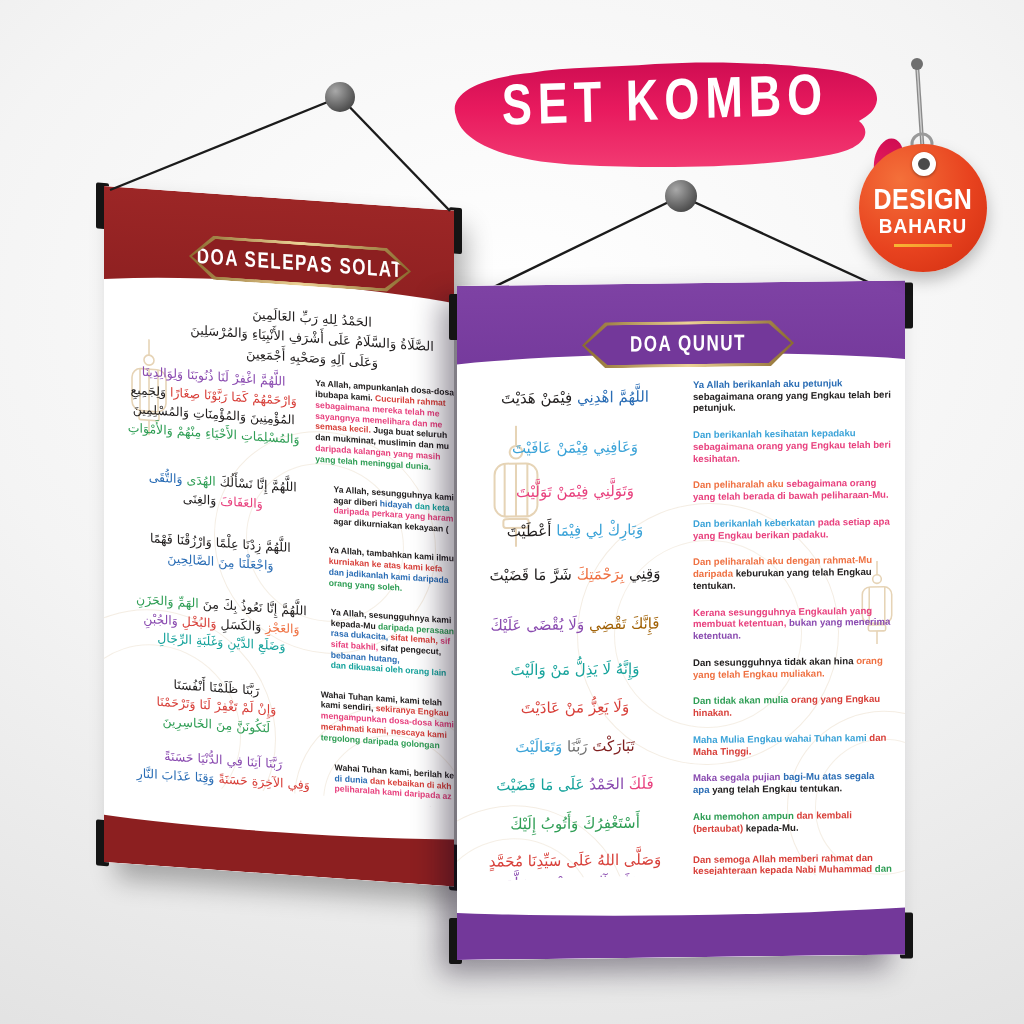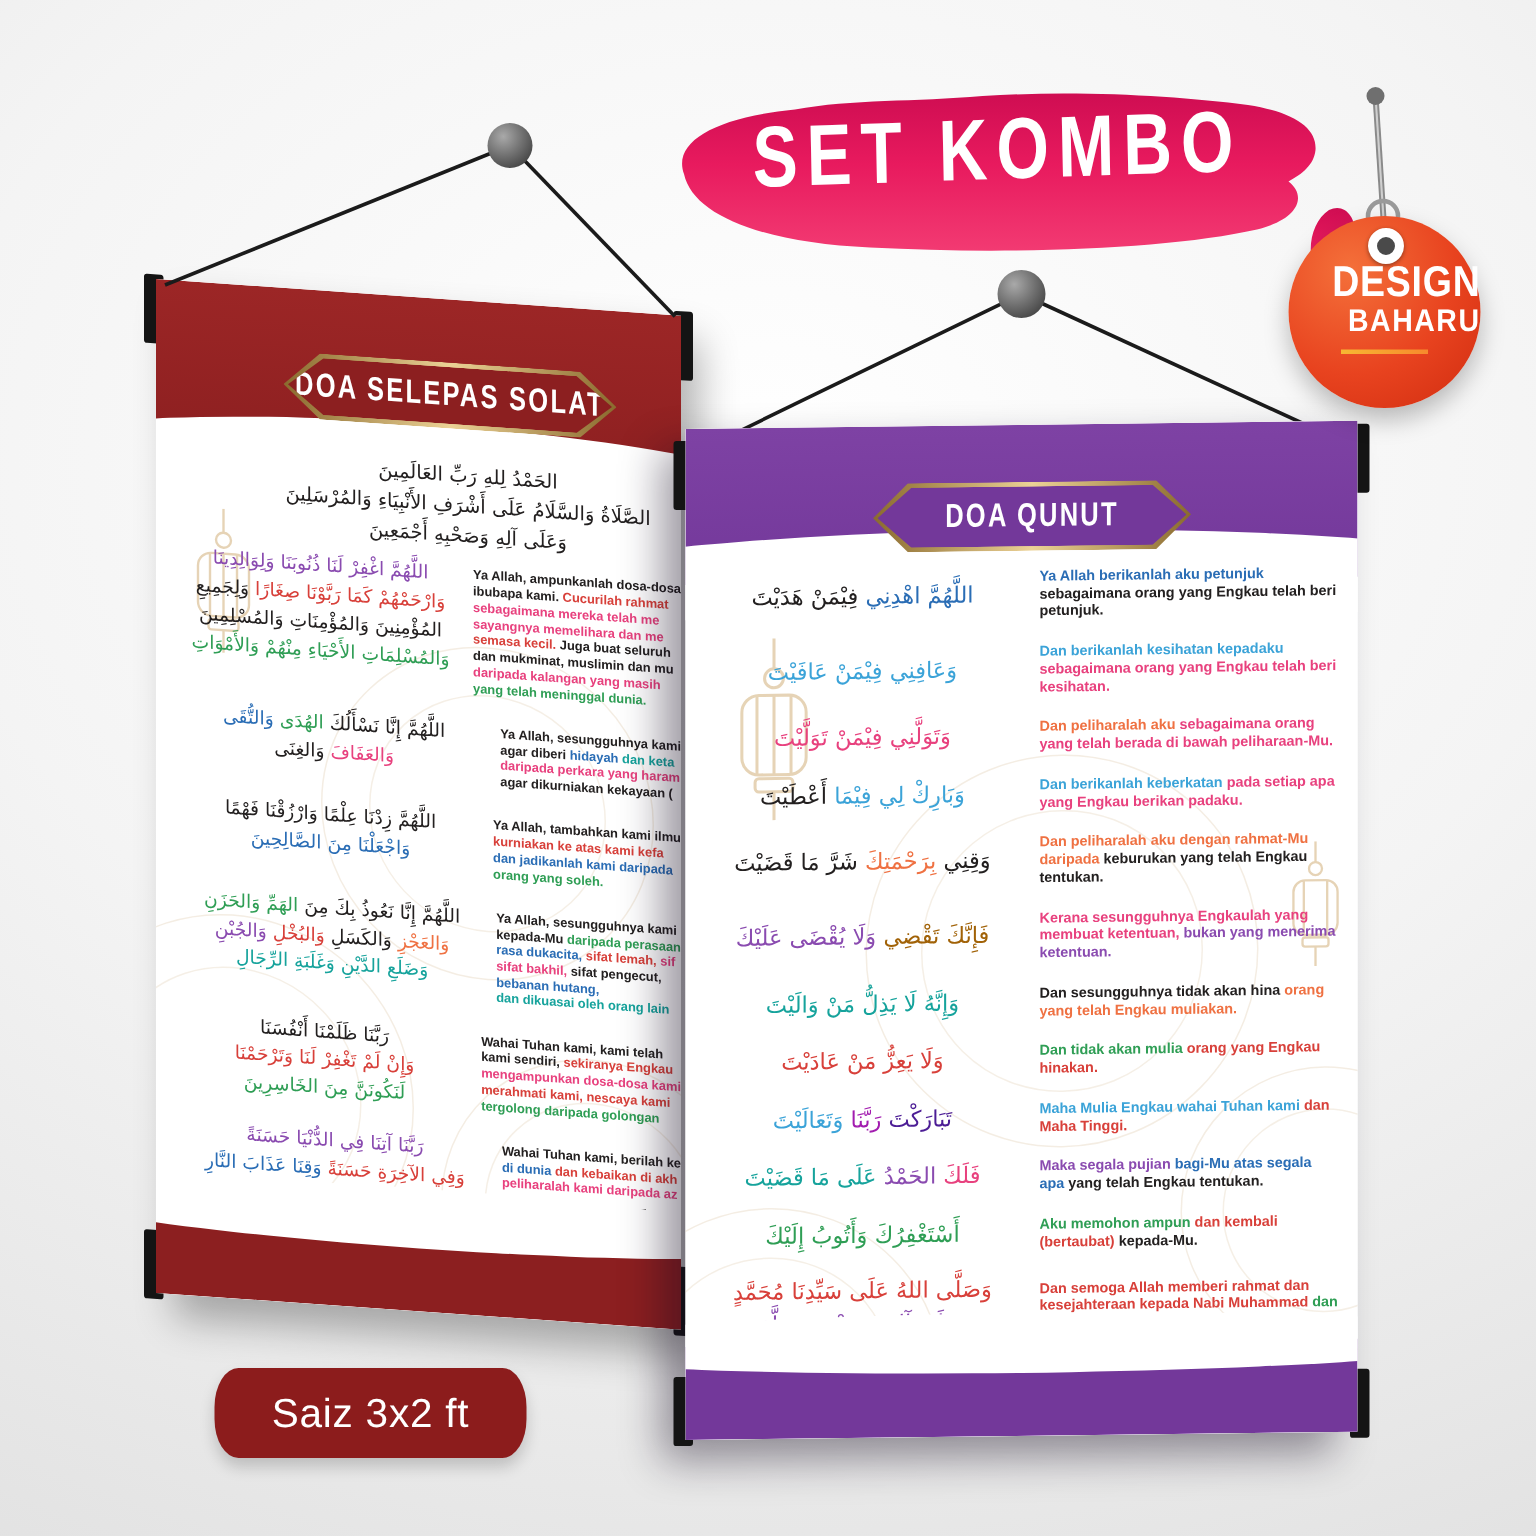--- a/index.html
+++ b/index.html
@@ -78,21 +78,21 @@
   .ribbon-text{position:absolute;left:10px;top:22px;width:430px;text-align:center;color:#fff;
     font-weight:700;font-size:45px;letter-spacing:6px;transform:scaleY(1.28) rotate(-1.5deg);}
 
   
   .tagbadge{position:absolute;left:855px;top:56px;width:140px;height:218px;z-index:6;}
   .tag-circle{position:absolute;left:4px;top:88px;width:128px;height:128px;border-radius:50%;
     background:radial-gradient(circle at 32% 28%, #f4703a 0%, #e8431f 55%, #d02c10 100%);
     box-shadow:0 8px 16px rgba(0,0,0,.25);}
   .tag-eyelet{position:absolute;left:57px;top:96px;width:12px;height:12px;border:6px solid #fff;
     border-radius:50%;background:#4a4a4a;box-shadow:0 1px 3px rgba(0,0,0,.4);}
-  .tag-txt{position:absolute;left:4px;top:118px;width:128px;text-align:right;color:#fff;}
+  .tag-txt{position:absolute;left:4px;top:129px;width:128px;text-align:center;color:#fff;}
   .tag-l1{font-size:25px;font-weight:700;letter-spacing:.5px;transform:scaleY(1.15);}
   .tag-l2{font-size:19px;font-weight:700;letter-spacing:1px;margin-top:1px;transform:scaleY(1.1);}
   .tag-line{width:58px;height:3px;margin:7px auto 0;background:linear-gradient(90deg,#f7b733,#f7892d);}
 
   
   .pill{position:absolute;left:143px;top:912px;width:208px;height:60px;background:#8c1c1c;
     border-radius:16px/26px;display:flex;align-items:center;justify-content:center;z-index:4;
     color:#fff;font-size:27px;letter-spacing:.5px;box-shadow:0 6px 10px rgba(0,0,0,.18);}
 </style>
 </head>
@@ -346,21 +346,21 @@
 
   <div class="row">
     <div class="row-ar arabic">
               <div class="tline nw"><span style="color: rgb(216, 64, 58);">وَلَا يَعِزُّ مَنْ عَادَيْتَ</span></div>
             </div>
     <div class="row-tr"><span style="color: rgb(47, 158, 85);">Dan tidak akan mulia </span><span style="color: rgb(216, 64, 58);">orang yang Engkau hinakan.</span></div>
   </div>
 
   <div class="row">
     <div class="row-ar arabic">
-              <div class="tline nw"><span style="color: #4c1d95;">تَبَارَكْتَ </span><span style="color: #a21caf;">رَبَّنَا </span><span style="color: rgb(59, 163, 216);">وَتَعَالَيْتَ</span></div>
+              <div class="tline nw"><span style="color: #7f1d1d;">تَبَارَكْتَ </span><span style="color: #737373;">رَبَّنَا </span><span style="color: rgb(59, 163, 216);">وَتَعَالَيْتَ</span></div>
             </div>
     <div class="row-tr"><span style="color: rgb(59, 163, 216);">Maha Mulia Engkau wahai Tuhan kami </span><span style="color: rgb(216, 64, 58);">dan Maha Tinggi.</span></div>
   </div>
 
   <div class="row">
     <div class="row-ar arabic">
               <div class="tline nw"><span style="color: rgb(232, 65, 126);">فَلَكَ </span><span style="color: rgb(138, 75, 176);">الحَمْدُ </span><span style="color: rgb(22, 163, 156);">عَلَى مَا قَضَيْتَ</span></div>
             </div>
     <div class="row-tr"><span style="color: rgb(138, 75, 176);">Maka segala pujian </span><span style="color: rgb(42, 109, 181);">bagi-Mu atas segala apa </span><span style="color: rgb(35, 32, 32);">yang telah Engkau tentukan.</span></div>
   </div>
@@ -409,15 +409,14 @@
     </svg>
     <div class="tag-circle"></div>
     <div class="tag-eyelet"></div>
     <div class="tag-txt">
       <div class="tag-l1">DESIGN</div>
       <div class="tag-l2">BAHARU</div>
       <div class="tag-line"></div>
     </div>
   </div>
 
-  <div class="pill">Saiz 3x2 ft</div>
 
 </div>
 
 </body></html>

